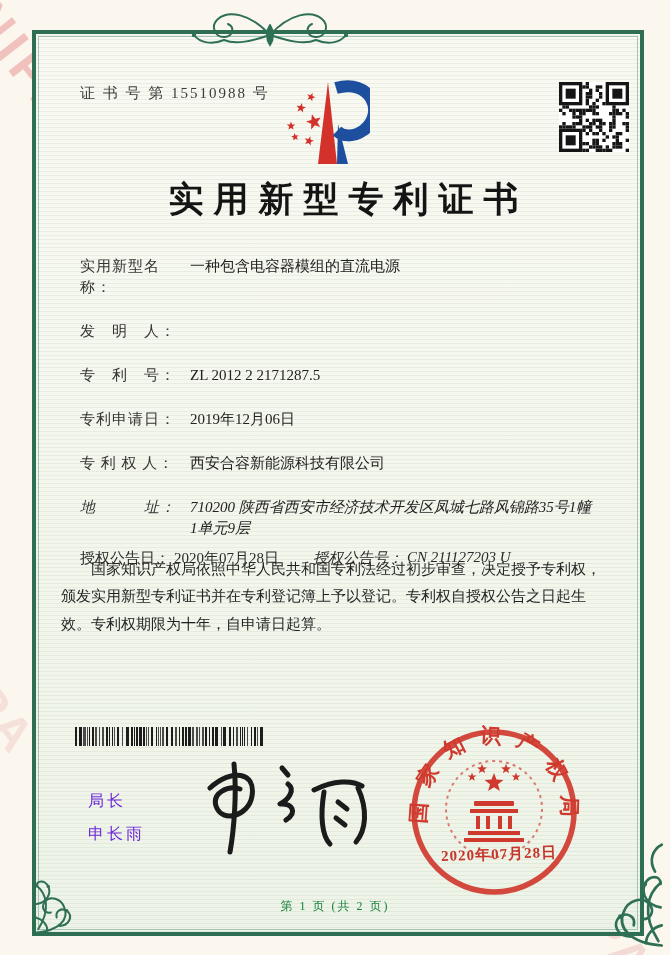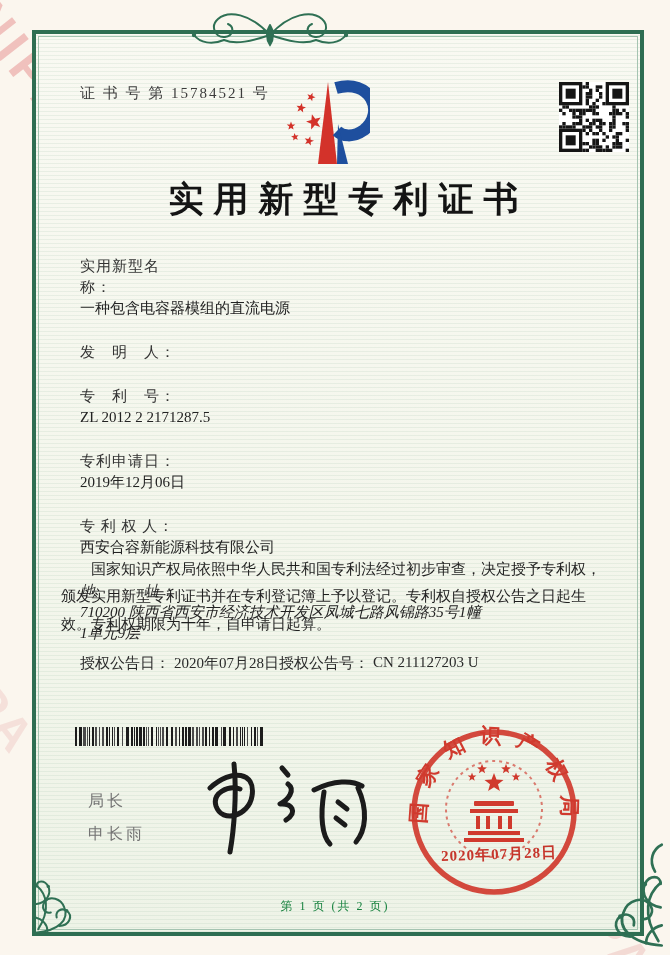--- a/index.html
+++ b/index.html
@@ -12,32 +12,32 @@
   
   .frame{position:absolute;left:32px;top:30px;width:604px;height:898px;
          border:4px solid #2e6e52;background:
            repeating-linear-gradient(0deg, rgba(150,187,162,.16) 0 1px, rgba(255,255,255,0) 1px 4px),
            linear-gradient(180deg,#f9f9f2 0%,#f4f6ec 55%,#eef3e7 100%);}
   .frame::after{content:"";position:absolute;inset:2px;border:1px solid #a5c4b1;pointer-events:none;}
   .cert-no{position:absolute;left:80px;top:84px;font-size:15px;letter-spacing:2px;color:#3c3c3c;}
   .title{position:absolute;left:0;right:0;top:176px;text-align:center;font-size:35px;
          font-weight:bold;letter-spacing:10px;color:#141414;padding-left:27px;}
   .fields{position:absolute;left:80px;top:256px;width:516px;font-size:15px;}
-  .row{display:flex;margin-bottom:23px;line-height:21px;flex-direction:column;}
+  .row{display:flex;margin-bottom:23px;line-height:21px;}
   .row .label{flex:none;width:110px;letter-spacing:1px;color:#333;}
   .row .value{flex:1;color:#222;}
   .row.addr{margin-bottom:10px;font-style:italic;}
   .grant{display:flex;}
   .grant .pair{display:flex;}
-  .grant .pair+.pair{}
+  .grant .pair+.pair{margin-left:34px;font-style:italic;}
   .grant .label{width:auto;margin-right:4px;text-align:right;}
   .paras{position:absolute;left:61px;top:556px;width:551px;font-size:15px;line-height:1.82;color:#1f1f1f;}
   .paras p{margin:0;text-indent:2em;}
   .barcode{position:absolute;left:75px;top:727px;width:190px;height:19px;}
-  .sig-block{position:absolute;left:88px;top:784px;font-size:16px;line-height:33px;letter-spacing:3px;color:#737373;}
+  .sig-block{position:absolute;left:88px;top:784px;font-size:16px;line-height:33px;letter-spacing:3px;color:#6d28d9;}
   .signature{position:absolute;left:182px;top:758px;}
   .seal{position:absolute;left:407px;top:725px;}
   .seal-date{position:absolute;left:420px;top:845px;width:158px;text-align:center;
              color:#c6352b;font-size:15px;font-weight:bold;letter-spacing:1px;transform:rotate(-2deg);}
   .footer{position:absolute;left:0;right:0;top:898px;text-align:center;font-size:12px;
           letter-spacing:2px;color:#15803d;}
   .ornament{position:absolute;pointer-events:none;}
   svg{display:block;}
 </style>
 </head>
@@ -85,21 +85,21 @@
       <path d="M95,92 C80,68 85,50 97,40"></path>
       <path d="M97,62 C85,60 79,50 83,41 C87,33 97,33 97,41"></path>
       <path d="M70,88 C58,88 53,76 61,70 C67,66 75,70 73,78"></path>
       <path d="M98,78 C90,80 84,86 84,94"></path>
       <path d="M92,30 C86,20 90,10 98,6"></path>
     </g>
     <circle cx="61" cy="70" r="2" fill="#2f7054"></circle>
     <circle cx="83" cy="41" r="2" fill="#2f7054"></circle>
   </svg>
 
-  <div class="cert-no">证 书 号 第 15784521 号</div>
+  <div class="cert-no">证 书 号 第 15510988 号</div>
 
   <svg class="ornament" style="left:274px;top:76px;" width="96" height="92" viewBox="0 0 96 92" id="logo-svg">
     <polygon points="54,6 63,88 44,88" fill="#d3322a"></polygon>
     <path d="M62,12 C96,2 112,36 90,54 C79,62 68,60 63,55" stroke="#1e4f9e" stroke-width="12" fill="none"></path>
     <polygon points="64,48 74,88 63,88" fill="#1e4f9e"></polygon>
   <polygon points="40.0,38.0 42.0,43.3 47.6,43.5 43.2,47.0 44.7,52.5 40.0,49.4 35.3,52.5 36.8,47.0 32.4,43.5 38.0,43.3" fill="#d3322a" transform="rotate(-15 40 46)"></polygon>
       <polygon points="27.0,27.0 28.2,30.3 31.8,30.5 29.0,32.6 29.9,36.0 27.0,34.1 24.1,36.0 25.0,32.6 22.2,30.5 25.8,30.3" fill="#d3322a" transform="rotate(10 27 32)"></polygon>
       <polygon points="37.0,16.5 38.1,19.5 41.3,19.6 38.8,21.6 39.6,24.6 37.0,22.9 34.4,24.6 35.2,21.6 32.7,19.6 35.9,19.5" fill="#d3322a" transform="rotate(20 37 21)"></polygon>
       <polygon points="17.0,45.5 18.1,48.5 21.3,48.6 18.8,50.6 19.6,53.6 17.0,51.9 14.4,53.6 15.2,50.6 12.7,48.6 15.9,48.5" fill="#d3322a"></polygon>
       <polygon points="21.0,57.0 22.0,59.6 24.8,59.8 22.6,61.5 23.4,64.2 21.0,62.7 18.6,64.2 19.4,61.5 17.2,59.8 20.0,59.6" fill="#d3322a" transform="rotate(-10 21 61)"></polygon>

